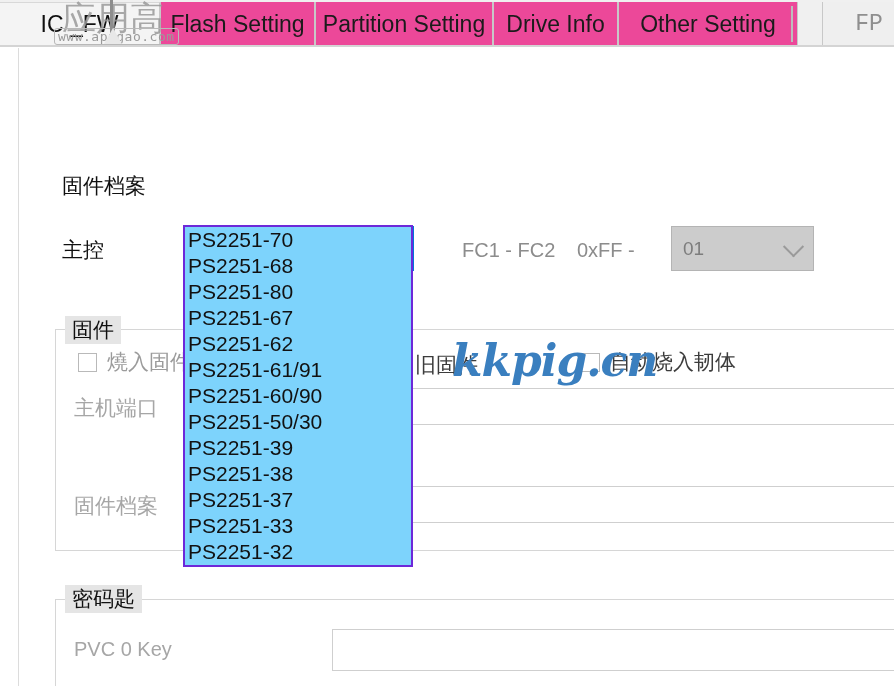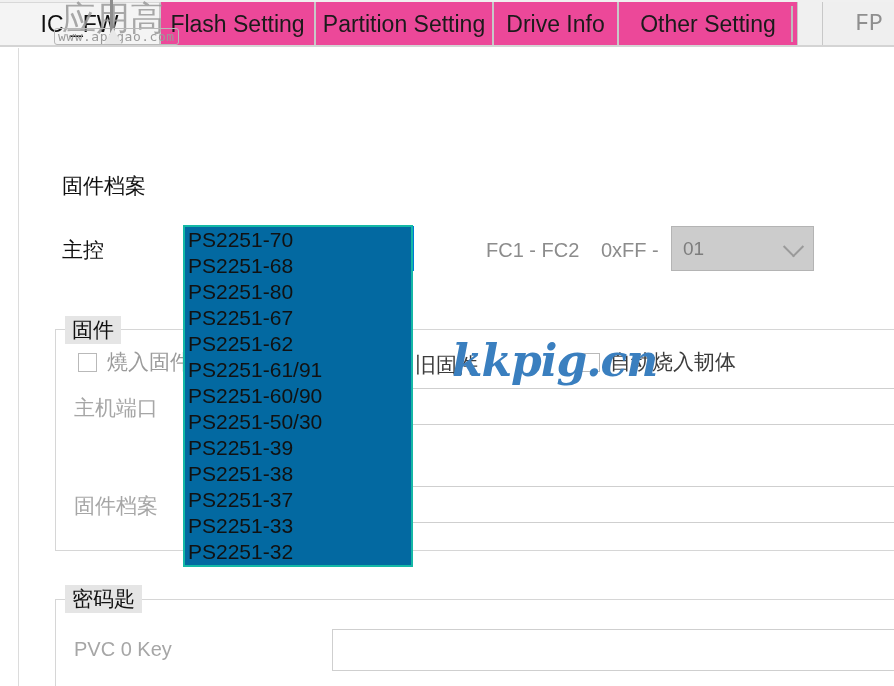--- a/index.html
+++ b/index.html
@@ -97,21 +97,20 @@
     position: absolute;
     font-size: 21px;
     color: #101010;
     white-space: nowrap;
   }
   .label.disabled {
     color: #a6a6a6;
   }
   .label.grayish {
     color: #8c8c8c;
-    margin-left: 24px;
   }
 
   
   .combo {
     position: absolute;
     box-sizing: border-box;
     display: flex;
     align-items: center;
     background: #e1e1e1;
     border: 1px solid #adadad;
@@ -151,22 +150,22 @@
     border-bottom-color: #3b3b3b;
   }
 
   
   .dropdown-list {
     position: absolute;
     left: 183px;
     top: 225px;
     width: 230px;
     height: 342px;
-    background: #0369a1;
-    border: 2px solid #14b8a6;
+    background: #7dd3fc;
+    border: 2px solid #6d28d9;
     box-sizing: border-box;
     z-index: 60;
     overflow: hidden;
   }
   .dropdown-item {
     height: 26px;
     line-height: 26px;
     padding-left: 3px;
     font-size: 21px;
     color: #111111;

